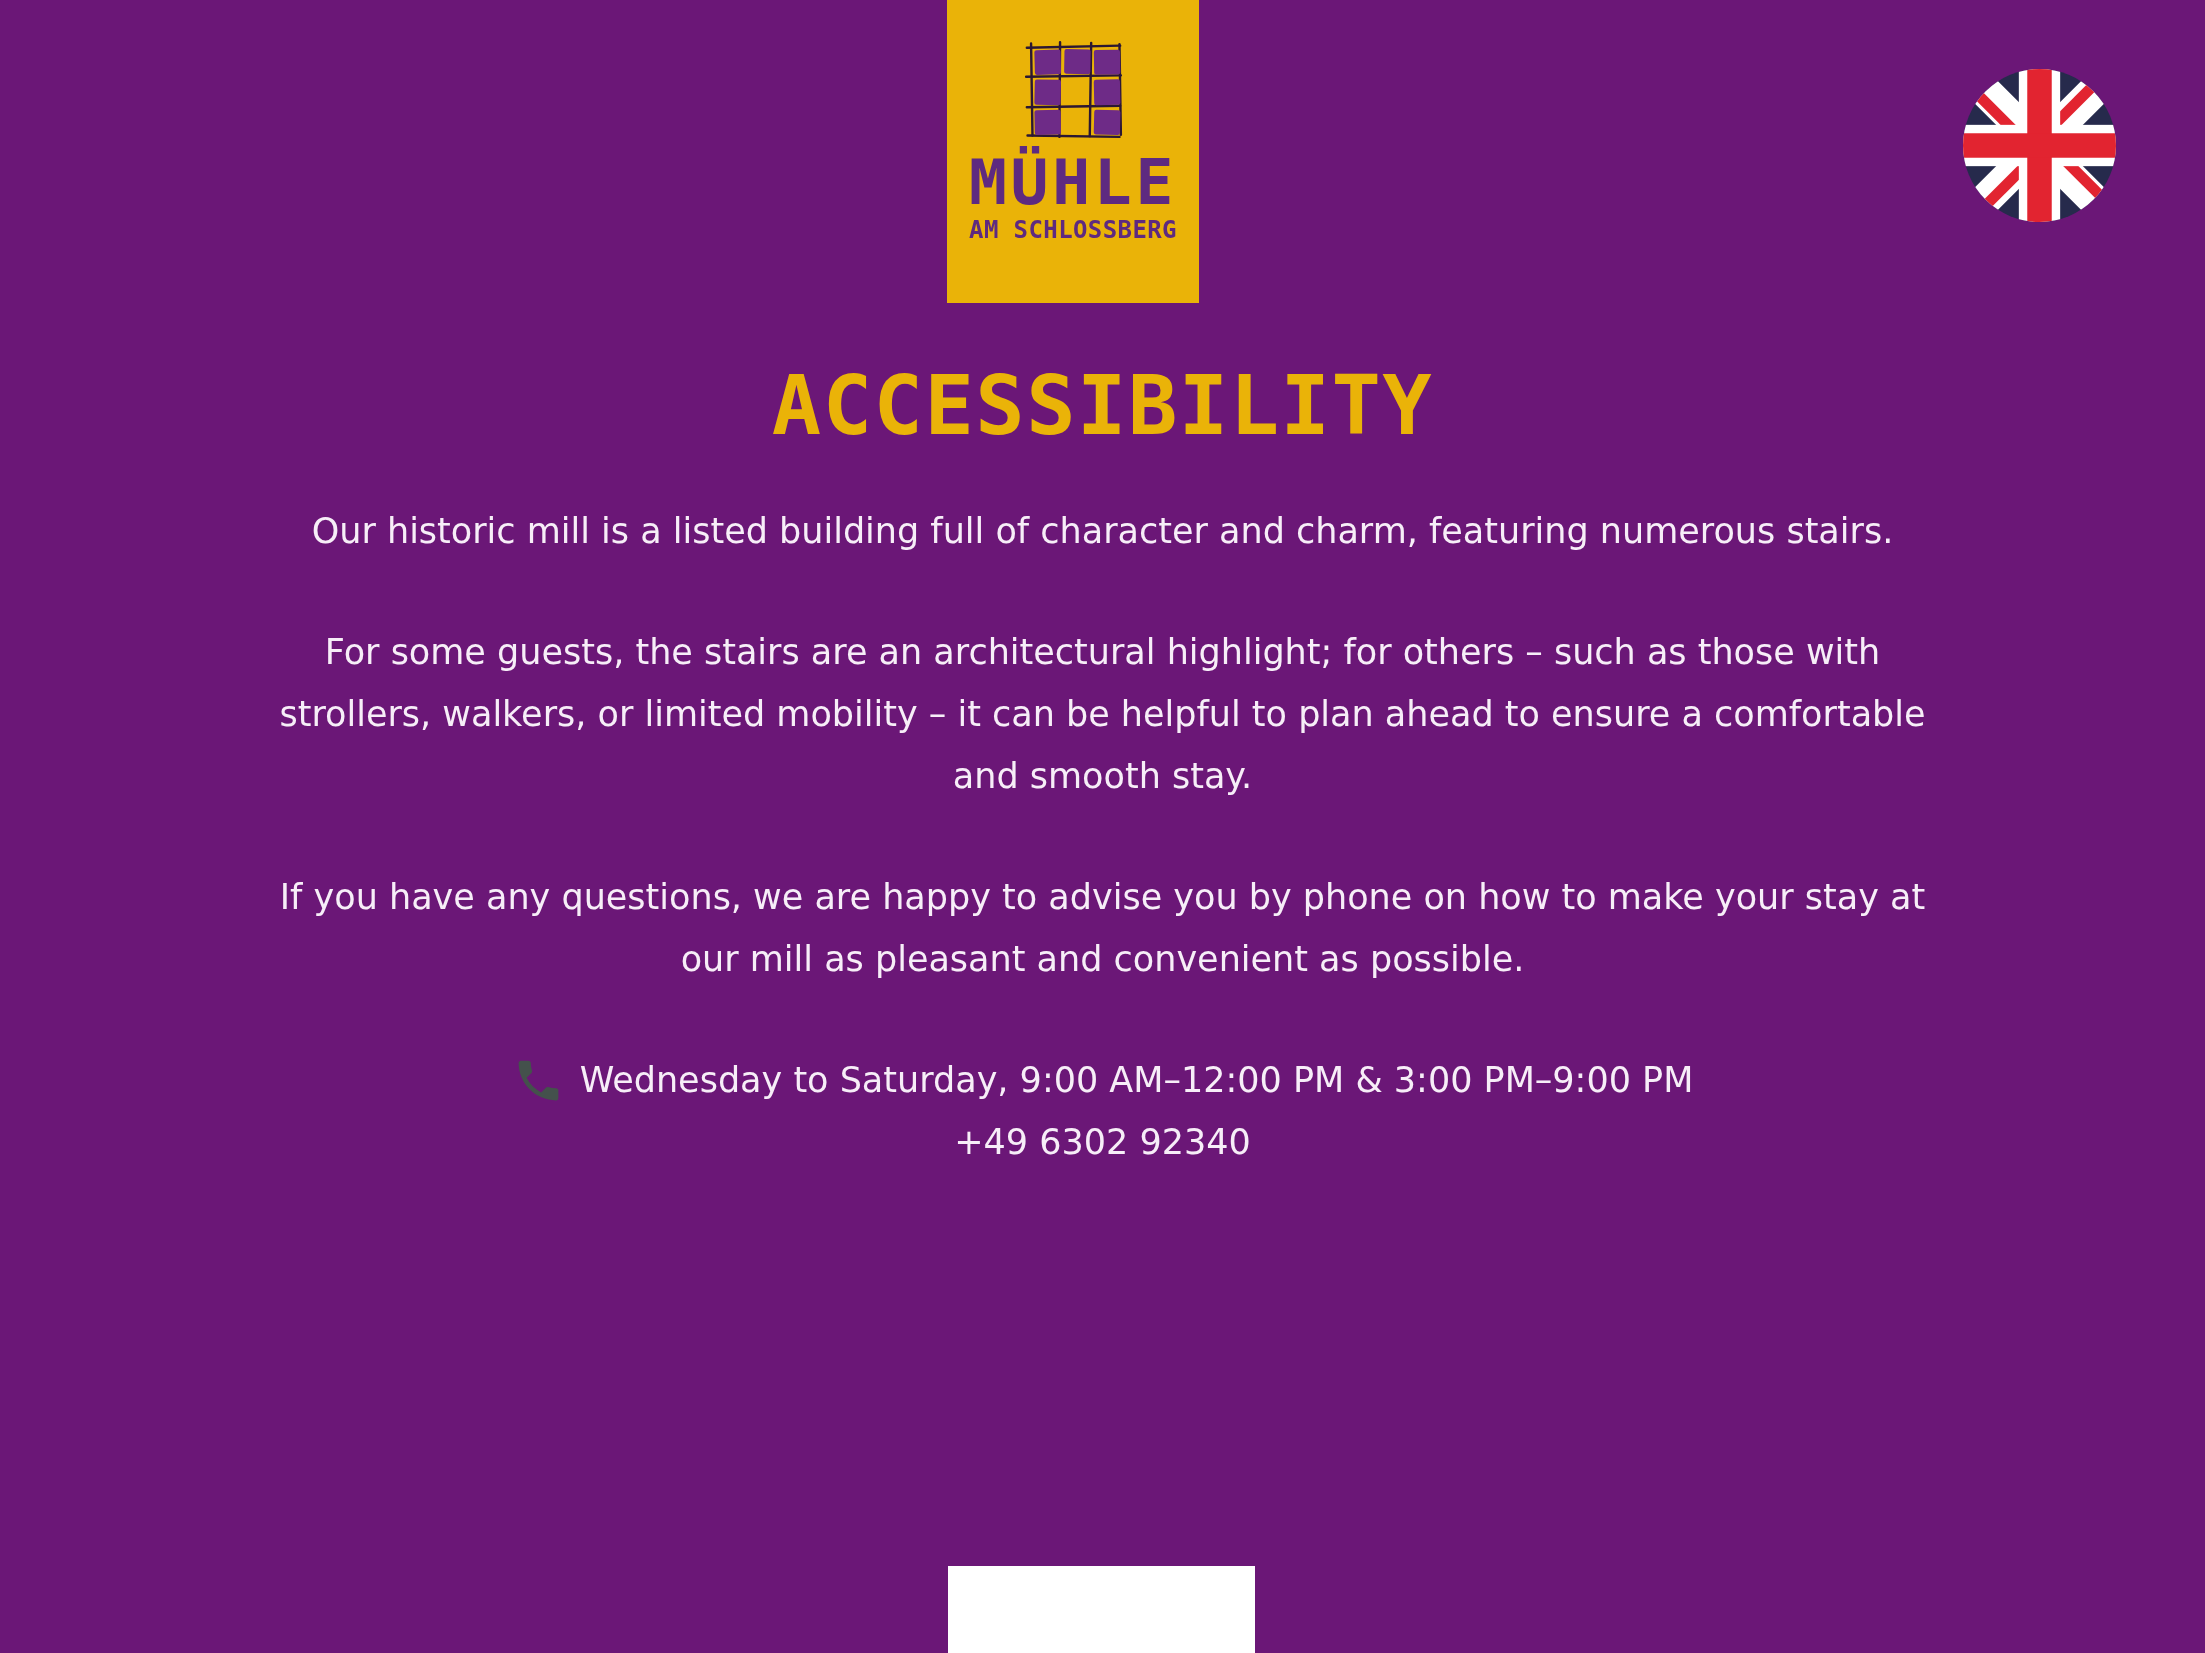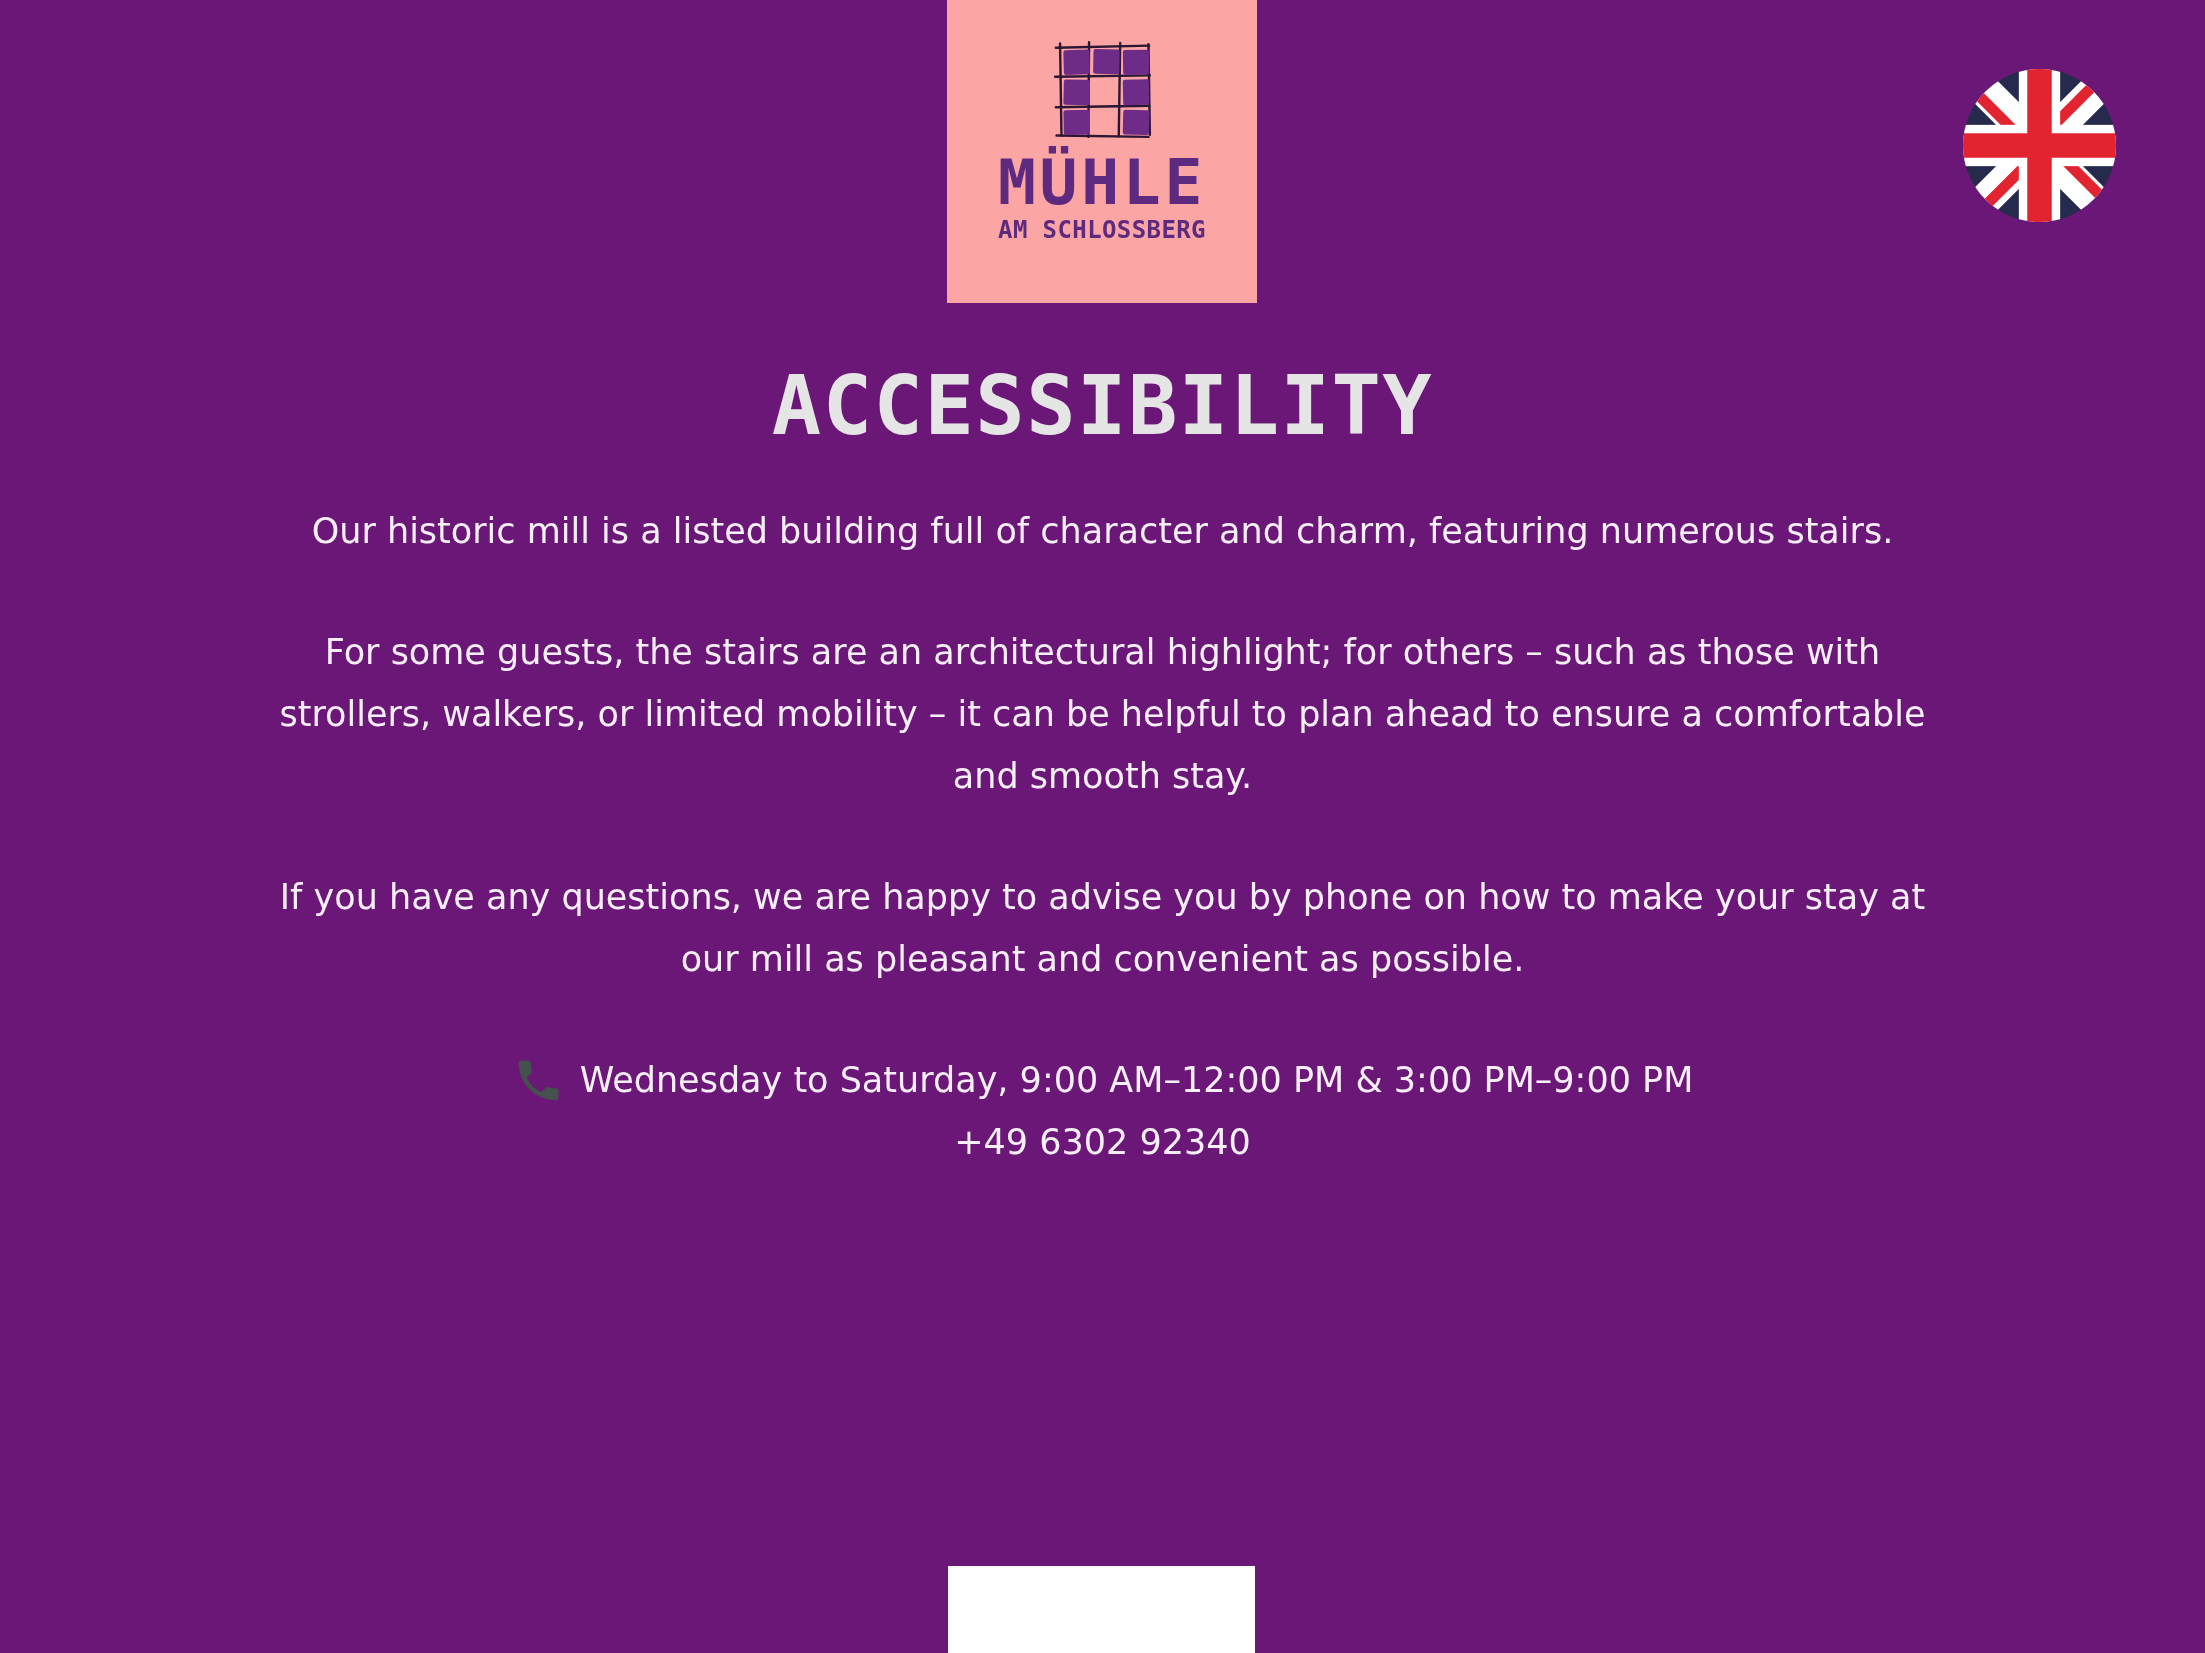--- a/index.html
+++ b/index.html
@@ -17,23 +17,23 @@
   .page {
     position: absolute;
     inset: 0;
     background: #6b1777;
   }
   
   .logo-box {
     position: absolute;
     left: 947px;
     top: 0;
-    width: 310px;
+    width: 252px;
     height: 303px;
-    background: #fca5a5;
+    background: #eab308;
     display: flex;
     flex-direction: column;
     align-items: center;
   }
   .logo-grid {
     width: 99px;
     height: 99px;
     margin-top: 40px;
   }
   .logo-name {
@@ -74,21 +74,21 @@
     width: 1882px;
     text-align: center;
     color: #f7eef8;
   }
   .main h1 {
     font-family: "DejaVu Sans Mono", monospace;
     font-weight: bold;
     font-size: 82px;
     line-height: 82px;
     letter-spacing: 1.5px;
-    color: #e5e5e5;
+    color: #eab308;
     margin: 0 0 53px 0;
     white-space: nowrap;
   }
   .main p {
     font-size: 35px;
     line-height: 62px;
     margin: 0 0 59px 0;
     white-space: pre-line;
   }
   .phone-row {

